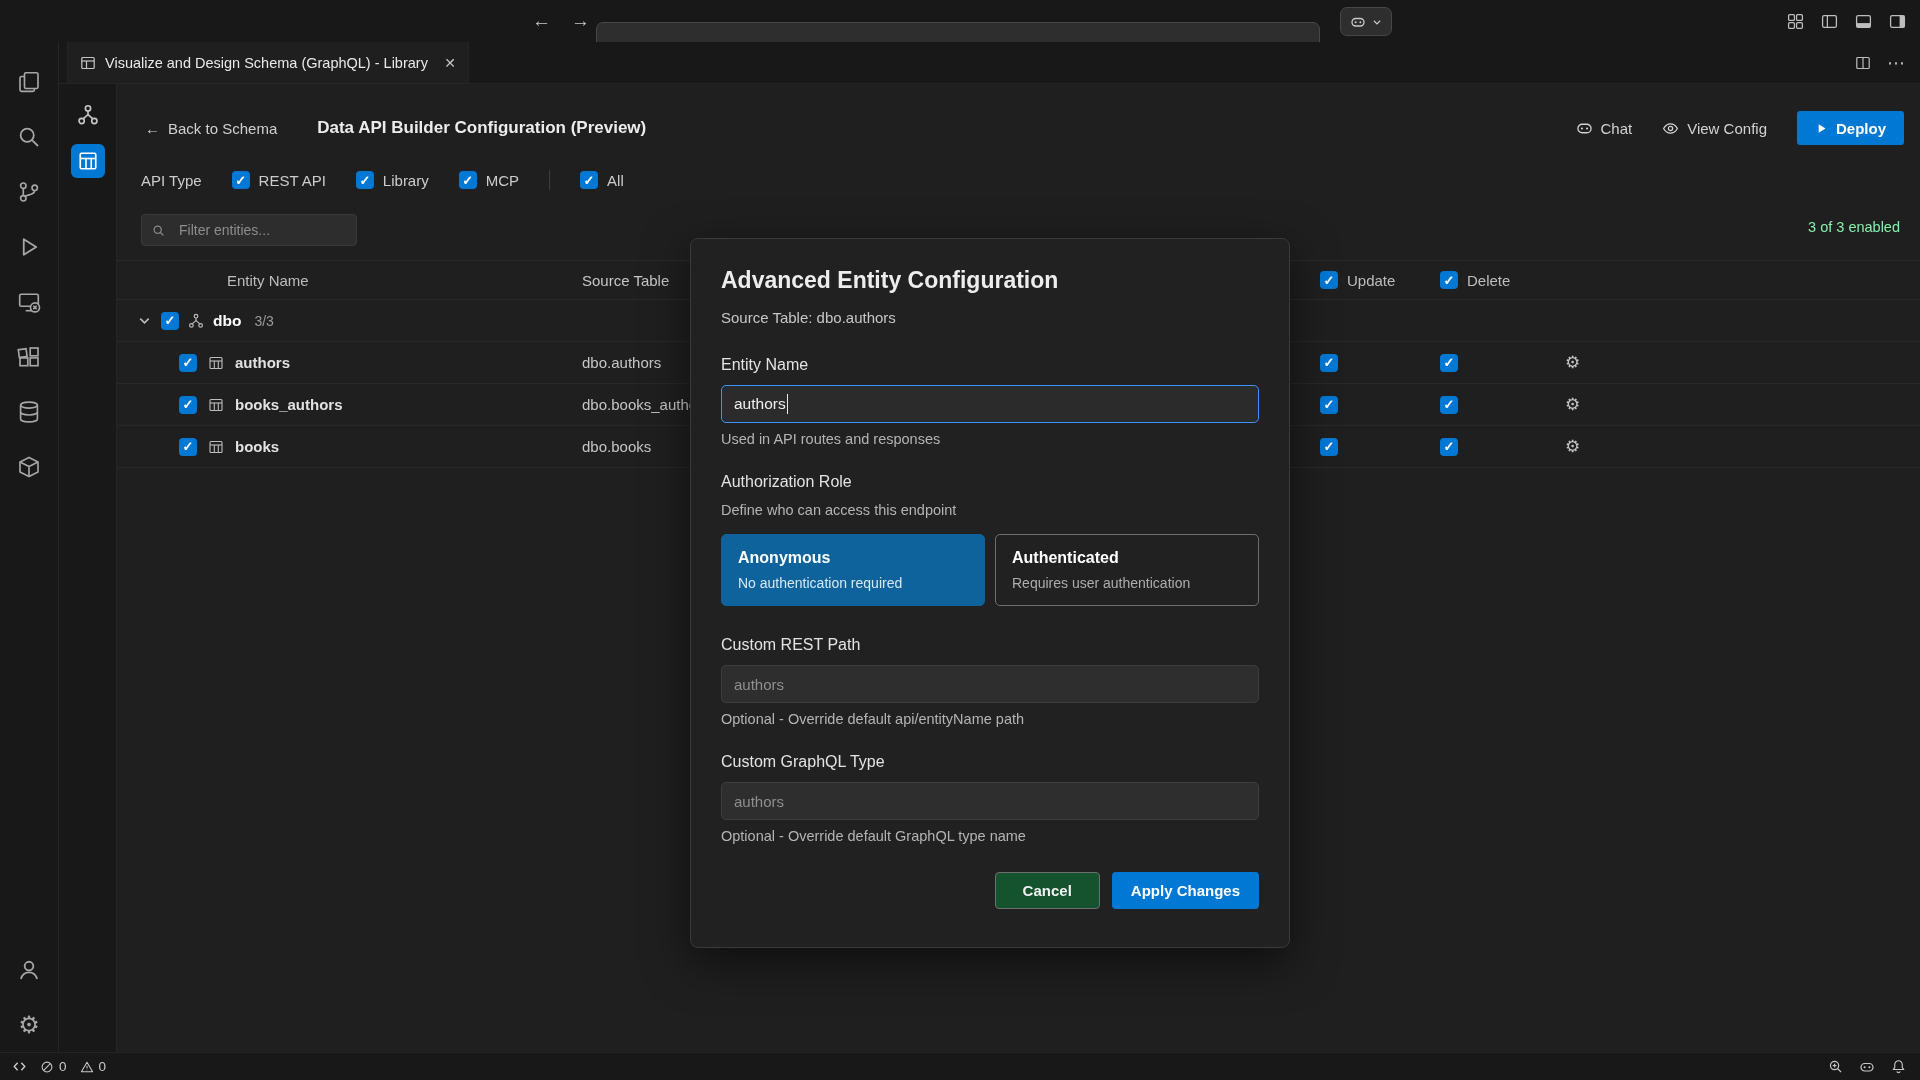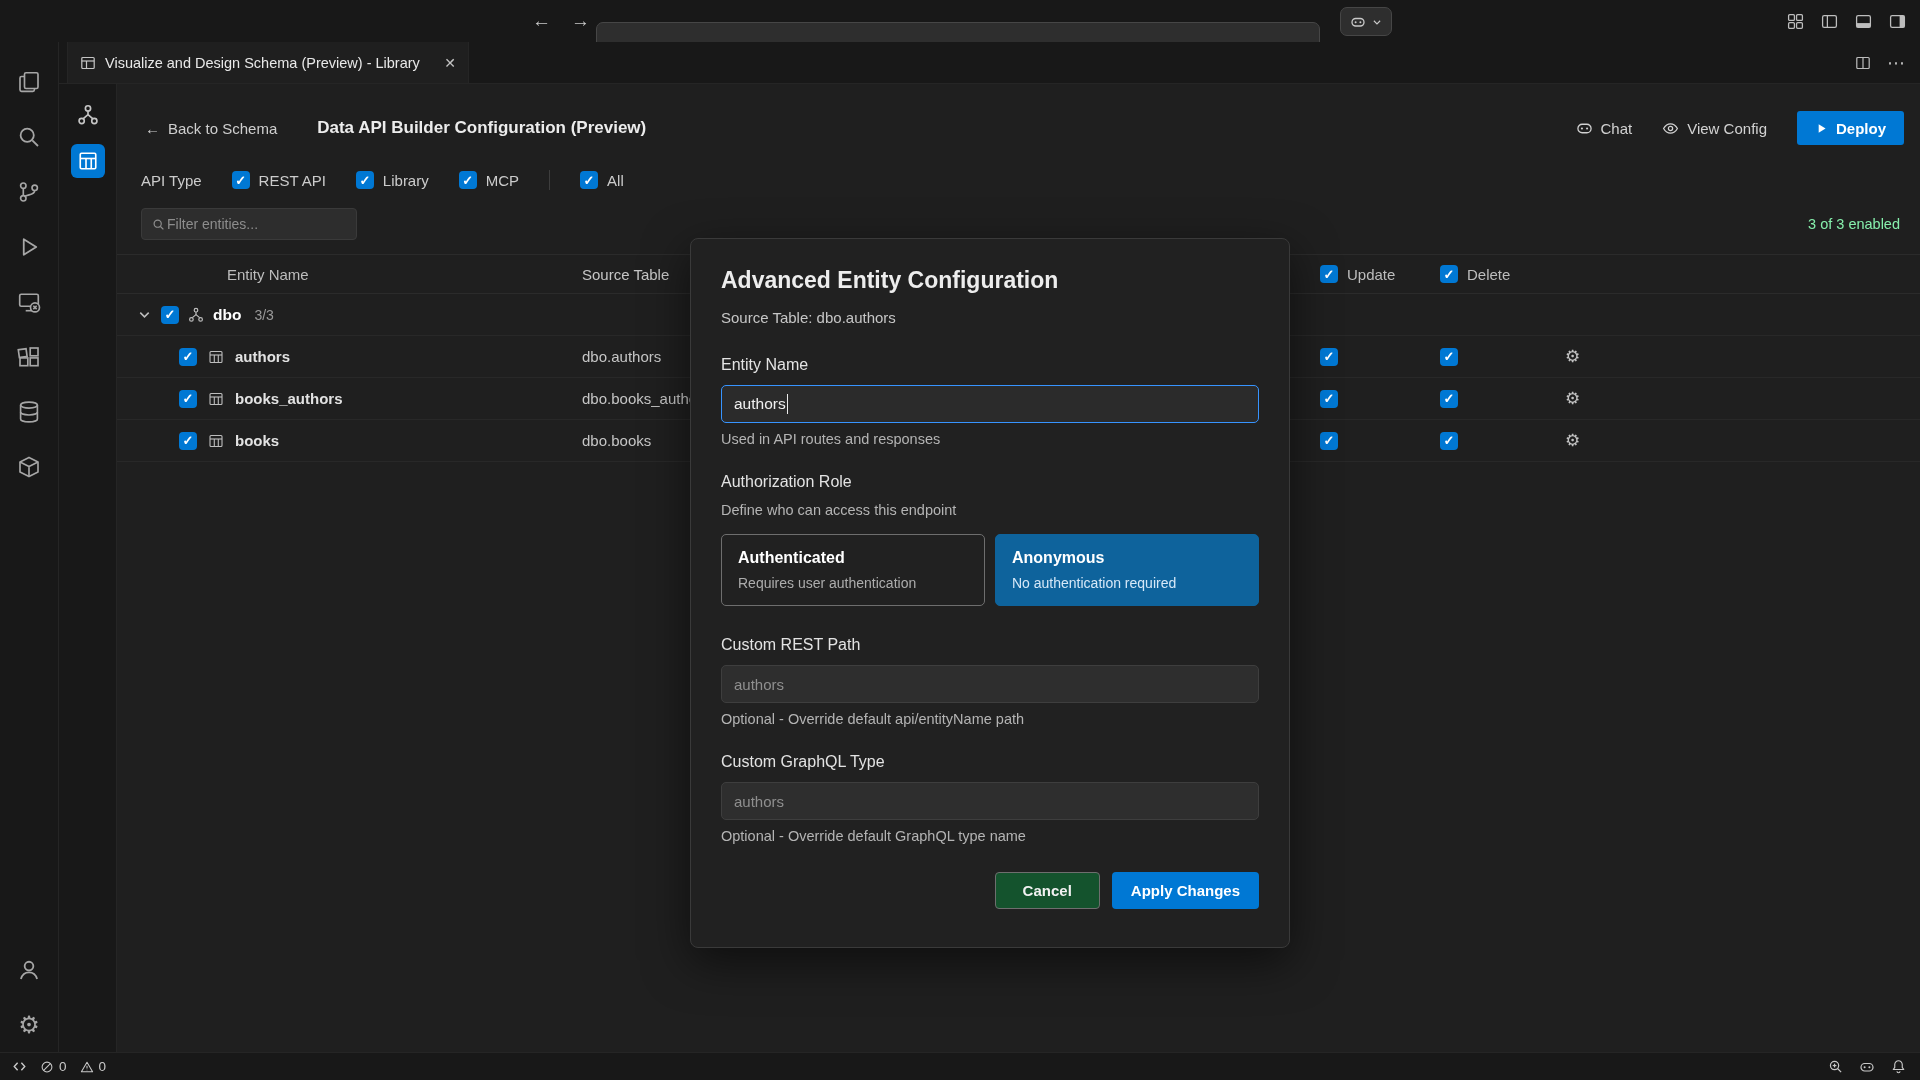--- a/index.html
+++ b/index.html
@@ -53,21 +53,21 @@
   .ghost-btn { display:flex; align-items:center; gap:8px; color:#d2d2d2; font-size:15px; }
   .deploy-btn { display:flex; align-items:center; gap:8px; background:#0078d4; color:#ffffff; font-size:15px;
     font-weight:600; height:34px; padding:0 18px; border-radius:3px; }
 
   .filter-row { display:flex; align-items:center; gap:30px; margin:22px 0 0 24px; font-size:15px; color:#cccccc; }
   .filter-opt { display:flex; align-items:center; gap:9px; }
   .v-divider { width:1px; height:20px; background:#3d3d3d; }
 
   .search-row { display:flex; align-items:center; margin:18px 20px 14px 24px; }
   .filter-input { width:216px; height:32px; background:#2d2d2d; border:1px solid #3a3a3a; border-radius:4px;
-    display:flex; align-items:center; gap:2px; padding:0 10px; color:#8d8d8d; }
+    display:flex; align-items:center; gap:14px; padding:0 10px; color:#8d8d8d;margin-top:6px; }
   .filter-input input { flex:1; background:transparent; border:none; outline:none; color:#cccccc;
     font-size:14px; font-family:"Liberation Sans", sans-serif; }
   .filter-input input::placeholder { color:#8d8d8d; }
   .enabled-count { margin-left:auto; font-size:14.5px; color:#86efac; }
 
   
   .chk { width:18px; height:18px; background:#0078d4; border-radius:4px; display:inline-flex;
     align-items:center; justify-content:center; flex:0 0 auto; }
   .chk-mark { color:#ffffff; font-size:13px; font-weight:700; line-height:1; }
 
@@ -263,21 +263,21 @@
 
     <div class="tabbar">
       <div class="tab">
         <span>
           <svg width="16" height="16" viewBox="0 0 16 16" fill="none" stroke="#c5c5c5" stroke-width="1.2">
               <rect x="1.8" y="2.5" width="12.4" height="11" rx="1"></rect>
               <line x1="1.8" y1="6" x2="14.2" y2="6"></line>
               <line x1="6.5" y1="6" x2="6.5" y2="13.5"></line>
             </svg>
         </span>
-        <span class="tab-title">Visualize and Design Schema (Preview) - Library</span>
+        <span class="tab-title">Visualize and Design Schema (GraphQL) - Library</span>
         <span class="tab-close">✕</span>
       </div>
       <div class="tab-actions">
         <span>
           <svg width="16" height="16" viewBox="0 0 16 16" fill="none" stroke="currentColor" stroke-width="1.2">
               <rect x="1.8" y="2.5" width="12.4" height="11" rx="1"></rect>
               <line x1="8" y1="2.5" x2="8" y2="13.5"></line>
             </svg>
         </span>
         <span class="more-dots">⋯</span>
@@ -543,27 +543,27 @@
   <div class="m-label">Entity Name</div>
   <div class="m-input focused">
     <span>authors</span>
     <span class="caret"></span>
   </div>
   <div class="m-help">Used in API routes and responses</div>
 
   <div class="m-label">Authorization Role</div>
   <div class="m-help m-help-tight">Define who can access this endpoint</div>
   <div class="role-cards">
+    <div class="role selected">
+      <div class="r-title">Anonymous</div>
+      <div class="r-desc">No authentication required</div>
+    </div>
     <div class="role">
       <div class="r-title">Authenticated</div>
       <div class="r-desc">Requires user authentication</div>
-    </div>
-    <div class="role selected">
-      <div class="r-title">Anonymous</div>
-      <div class="r-desc">No authentication required</div>
     </div>
   </div>
 
   <div class="m-label">Custom REST Path</div>
   <div class="m-input">
     <input placeholder="authors" style="">
   </div>
   <div class="m-help">Optional - Override default api/entityName path</div>
 
   <div class="m-label">Custom GraphQL Type</div>

